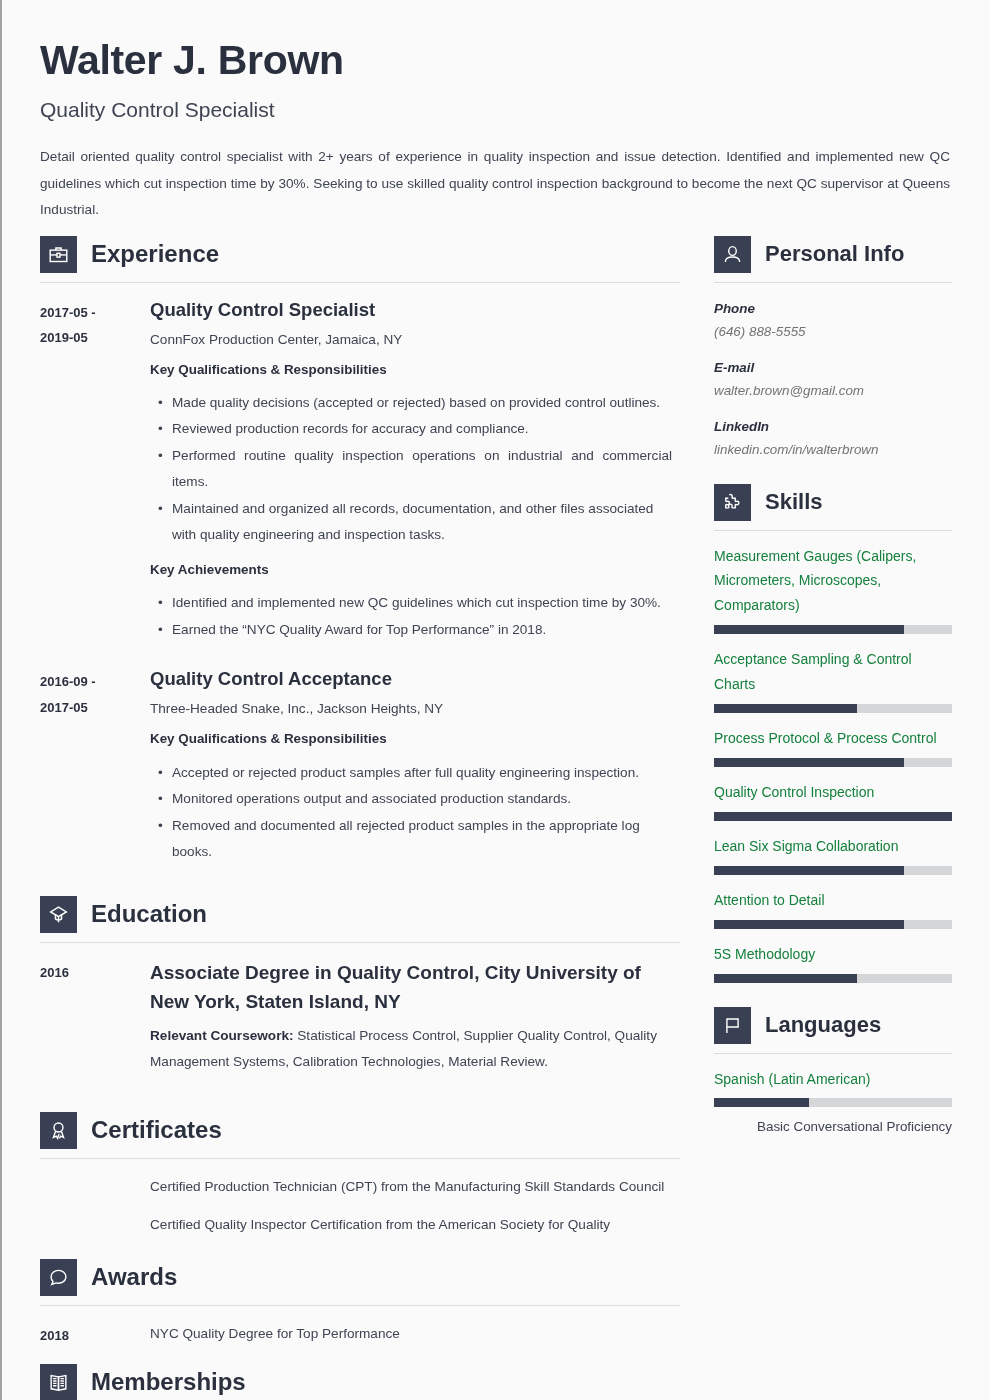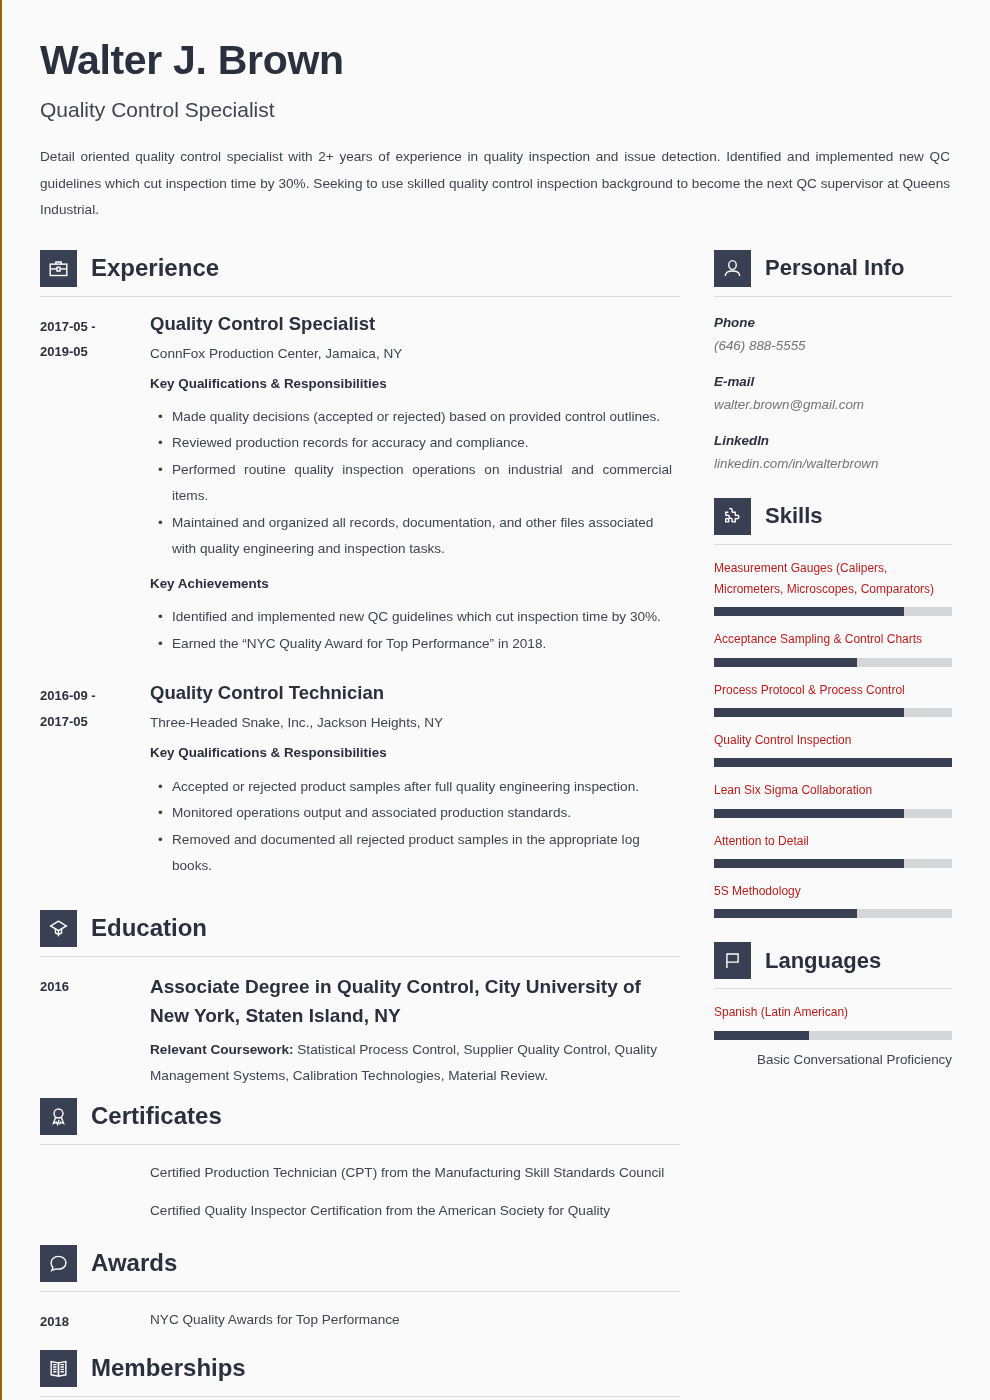--- a/index.html
+++ b/index.html
@@ -10,21 +10,21 @@
   body {
     font-family: "Liberation Sans", sans-serif;
     -webkit-font-smoothing: antialiased;
   }
   .page {
     position: relative;
     width: 990px;
     height: 1400px;
     background: #fafafa;
     box-sizing: border-box;
-    border-left: 2px solid #a16207;
+    border-left: 2px solid #a3a3a3;
     overflow: hidden;
   }
   .inner {
     padding: 38px 40px 0 38px;
   }
 
   
   .name {
     font-size: 41px;
     font-weight: bold;
@@ -38,21 +38,21 @@
     color: #3f4452;
     font-weight: normal;
     line-height: 1.2;
     margin: 0 0 22px 0;
   }
   .summary {
     font-size: 13.6px;
     color: #3f4452;
     line-height: 1.95;
     text-align: justify;
-    margin: 0 0 22px 0;
+    margin: 0 0 8px 0;
     max-width: 912px;
   }
 
   
   .columns {
     display: flex;
     align-items: flex-start;
   }
   .col-main { width: 640px; flex: 0 0 640px; }
   .col-side { width: 238px; flex: 0 0 238px; margin-left: 34px; }
@@ -165,22 +165,22 @@
   .side-value {
     font-size: 13.4px;
     color: #737373;
     line-height: 1.75;
     margin: 0 0 12px 0;
   }
   .side-value:last-child { margin-bottom: 0; }
 
   .skill { margin-top: 13px; }
   .skill-name {
-    font-size: 12px;
-    color: #b91c1c;
+    font-size: 14px;
+    color: #15803d;
     line-height: 1.78;
     margin: 8px 0 7px 0;
   }
   .bar {
     height: 9px;
     width: 100%;
     background: #d4d6d7;
     position: relative;
     overflow: hidden;
   }
@@ -240,21 +240,21 @@
             <ul class="bullets">
               <li>Identified and implemented new QC guidelines which cut inspection time by 30%.</li>
               <li>Earned the “NYC Quality Award for Top Performance” in 2018.</li>
             </ul>
           </div>
         </div>
 
         <div class="entry entry-gap">
           <div class="entry-date">2016-09 -<br>2017-05</div>
           <div class="entry-body">
-            <div class="entry-title">Quality Control Technician</div>
+            <div class="entry-title">Quality Control Acceptance</div>
             <div class="entry-sub">Three-Headed Snake, Inc., Jackson Heights, NY</div>
             <div class="sub-head">Key Qualifications &amp; Responsibilities</div>
             <ul class="bullets">
               <li>Accepted or rejected product samples after full quality engineering inspection.</li>
               <li>Monitored operations output and associated production standards.</li>
               <li>Removed and documented all rejected product samples in the appropriate log books.</li>
             </ul>
           </div>
         </div>
       </div>
@@ -274,21 +274,21 @@
 
         <div class="entry">
           <div class="entry-date">2016</div>
           <div class="entry-body">
             <div class="entry-title" style="font-size:19px;line-height:1.55;">Associate Degree in Quality Control, City University of New York, Staten Island, NY</div>
             <p class="plain-text"><b>Relevant Coursework:</b><span> Statistical Process Control, Supplier Quality Control, Quality Management Systems, Calibration Technologies, Material Review.</span></p>
           </div>
         </div>
       </div>
 
-      <div style="margin-top:8px;">
+      <div style="margin-top:36px;">
         <div class="section-head">
           <span class="sec-icon">
             <svg width="21" height="21" viewBox="0 0 24 24" fill="none" stroke="#ffffff" stroke-width="1.6">
               <circle cx="12" cy="8.6" r="5.1"></circle>
               <path d="M8.6 13.2 6.2 20l3.3-1.6L11 21l1.6-5"></path>
               <path d="M15.4 13.2 17.8 20l-3.3-1.6L13 21"></path>
             </svg>
           </span>
           <span class="sec-title">Certificates</span>
         </div>
@@ -310,21 +310,21 @@
               <path d="M20.5 11.2c0 4.1-3.8 7.4-8.5 7.4-1 0-2-.15-2.9-.43L4.2 20l1.5-3.5C4.3 15.1 3.5 13.25 3.5 11.2c0-4.1 3.8-7.4 8.5-7.4s8.5 3.3 8.5 7.4z"></path>
             </svg>
           </span>
           <span class="sec-title">Awards</span>
         </div>
         <div class="divider"></div>
 
         <div class="entry">
           <div class="entry-date">2018</div>
           <div class="entry-body">
-            <p class="plain-text">NYC Quality Awards for Top Performance</p>
+            <p class="plain-text">NYC Quality Degree for Top Performance</p>
           </div>
         </div>
       </div>
 
       <div style="margin-top:16px;">
         <div class="section-head">
           <span class="sec-icon">
             <svg width="21" height="21" viewBox="0 0 24 24" fill="none" stroke="#ffffff" stroke-width="1.6">
               <path d="M12 5.6 3.6 4v15.2L12 20.8z"></path>
               <path d="M12 5.6 20.4 4v15.2L12 20.8z"></path>

